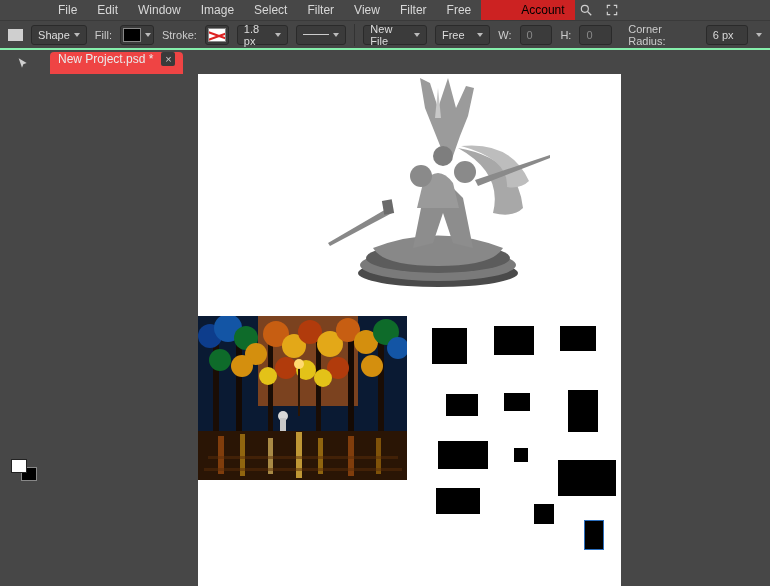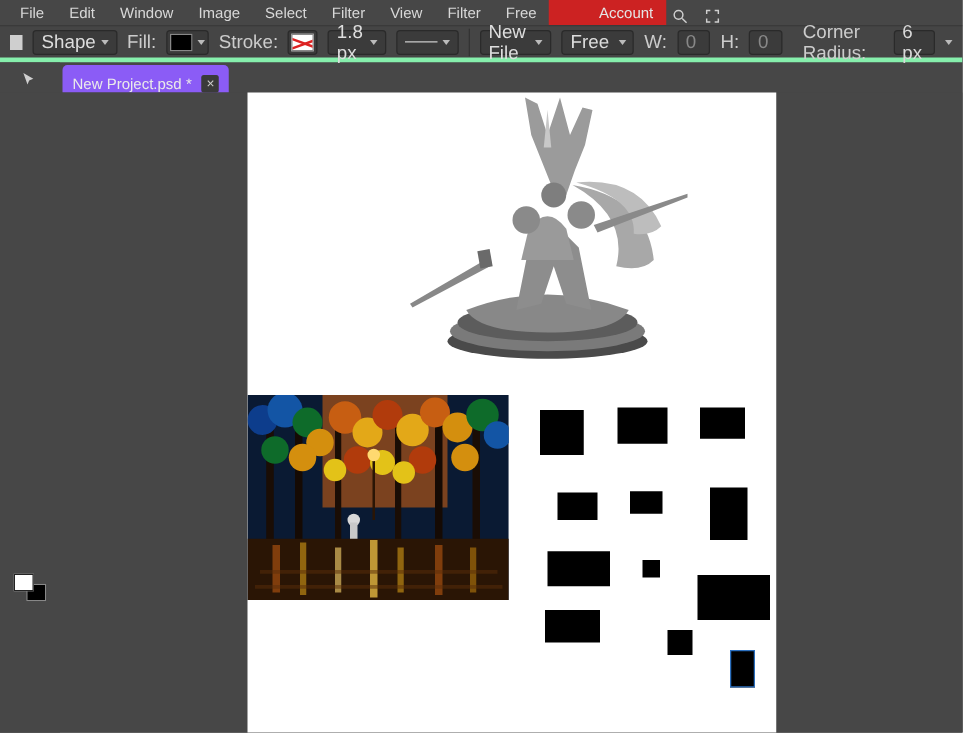--- a/index.html
+++ b/index.html
@@ -1,34 +1,34 @@
 <!DOCTYPE html>
 <html><head>
 <meta charset="utf-8">
 <style>
   * { margin: 0; padding: 0; box-sizing: border-box; user-select: none; }
   html, body { width: 770px; height: 586px; overflow: hidden; font-family: Arial, sans-serif; font-size: 12px; background: #474747; color: #d8d8d8; }
-  .menubar { height: 20px; background: #474747; display: flex; align-items: flex-end; padding-left: 6px; }
+  .menubar { height: 20px; background: #474747; display: flex; align-items: center; padding-left: 6px; margin-left: 42px; }
   .menubar .item { padding: 3px 10px; cursor: pointer; font-size: 12px; }
-  .menubar .highlight { background: #cc2222; color: #e5e5e5; padding-left: 40px; }
+  .menubar .highlight { background: #cc2222; color: #000000; padding-left: 40px; }
   .menubar .righticons { margin-left: 4px; display: flex; gap: 12px; align-items: center; }
   .icon { fill: #cfcfcf; }
-  .optionsbar { height: 30px; background: #454545; border-top: 1px solid #3a3a3a; border-bottom: 4px solid #86efac; display: flex; align-items: center; gap: 8px; padding: 0 8px; font-size: 15px; }
+  .optionsbar { height: 30px; background: #454545; border-top: 1px solid #3a3a3a; border-bottom: 2px solid #86efac; display: flex; align-items: center; gap: 8px; padding: 0 8px; font-size: 11px; }
   .dropdown { background: #3b3b3b; border: 1px solid #2a2a2a; border-radius: 3px; height: 20px; display: flex; align-items: center; padding: 0 6px; gap: 4px; color: #ddd; cursor: pointer; }
   .chev { width: 0; height: 0; border-left: 3px solid transparent; border-right: 3px solid transparent; border-top: 4px solid #bbb; }
   .fillbox { width: 18px; height: 14px; background: #000; border: 1px solid #888; }
   .strokebox { width: 18px; height: 14px; background: #fff; position: relative; border: 1px solid #888; overflow: hidden; }
   .strokebox::before { content:""; position:absolute; left:-2px; top:6px; width:24px; height:2px; background:#d22; transform:rotate(-20deg); }
   .strokebox::after { content:""; position:absolute; left:-2px; top:6px; width:24px; height:2px; background:#d22; transform:rotate(20deg); }
   .linesample { width: 26px; height: 0; border-top: 1px solid #ccc; }
   .divider { width: 1px; height: 22px; background: #333; }
   .label { color: #ccc; }
   .numfield { background: #3b3b3b; border: 1px solid #2a2a2a; border-radius: 3px; padding: 1px 6px; width: 34px; height:20px; display:flex; align-items:center; }
   .tabbar { height: 24px; background: #474747; display: flex; align-items: flex-end; padding-left: 50px; }
-  .tab { background: #8b5cf6; border-radius: 4px 4px 0 0; height: 22px; display: flex; align-items: flex-end; padding: 0 8px; gap: 8px; font-size: 12px; color: #eaeaea; }
+  .tab { background: #ef4444; border-radius: 4px 4px 0 0; height: 22px; display: flex; align-items: flex-start; padding: 0 8px; gap: 8px; font-size: 12px; color: #eaeaea; }
   .tab .close { width: 14px; height: 14px; background: #3a3a3a; border-radius: 2px; display:flex; align-items:center; justify-content:center; color:#ccc; font-size:11px; cursor:pointer; }
   .mainarea { position: absolute; left: 0; top: 74px; right: 0; bottom: 0; background: #474747; }
   .toolbar { position: absolute; left: 0; top: 50px; bottom: 0; width: 48px; background: #474747; padding-top:4px; display:flex; flex-direction:column; align-items:center; }
   .tool { width: 38px; height: 21px; display:flex; align-items:center; justify-content:center; cursor:pointer; position:relative; }
   .tool svg { width: 16px; height: 16px; }
   .tool.active { background: radial-gradient(ellipse at center, #666600 0%, rgba(71,71,71,0) 75%); }
   .swatches { width: 30px; height: 28px; position: relative; margin-top: 4px; }
   .sw-fore { position:absolute; left:2px; top:2px; width:16px; height:14px; background:#fff; border:1px solid #222; z-index:2; }
   .sw-back { position:absolute; left:12px; top:10px; width:16px; height:14px; background:#000; border:1px solid #888; z-index:1; }
   .mini { width:38px; height:18px; display:flex; align-items:center; justify-content:center; }

